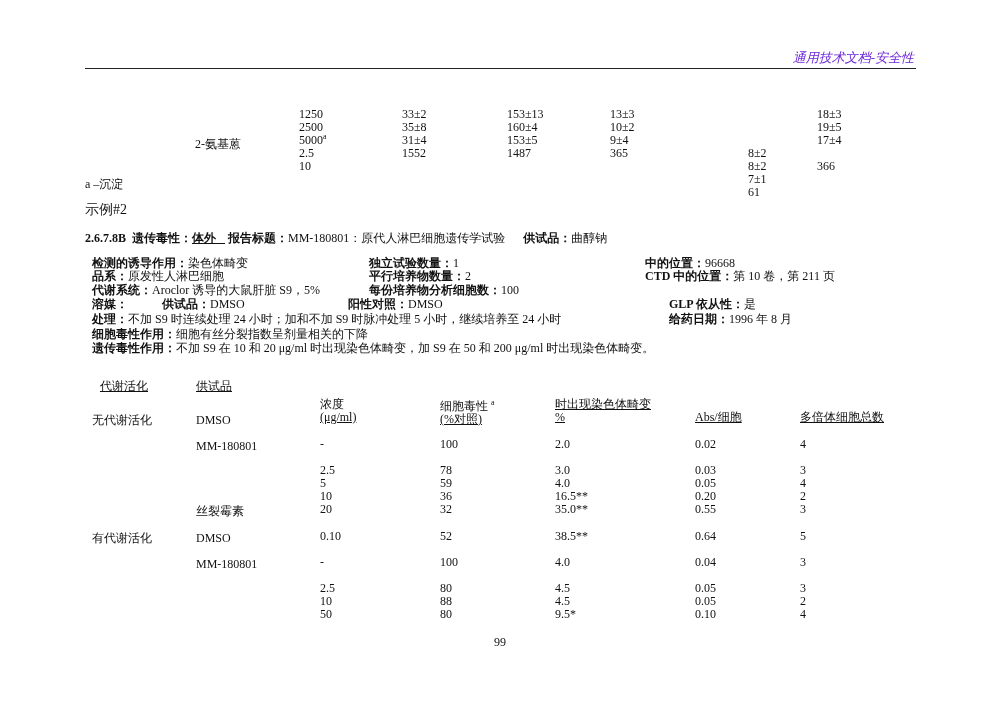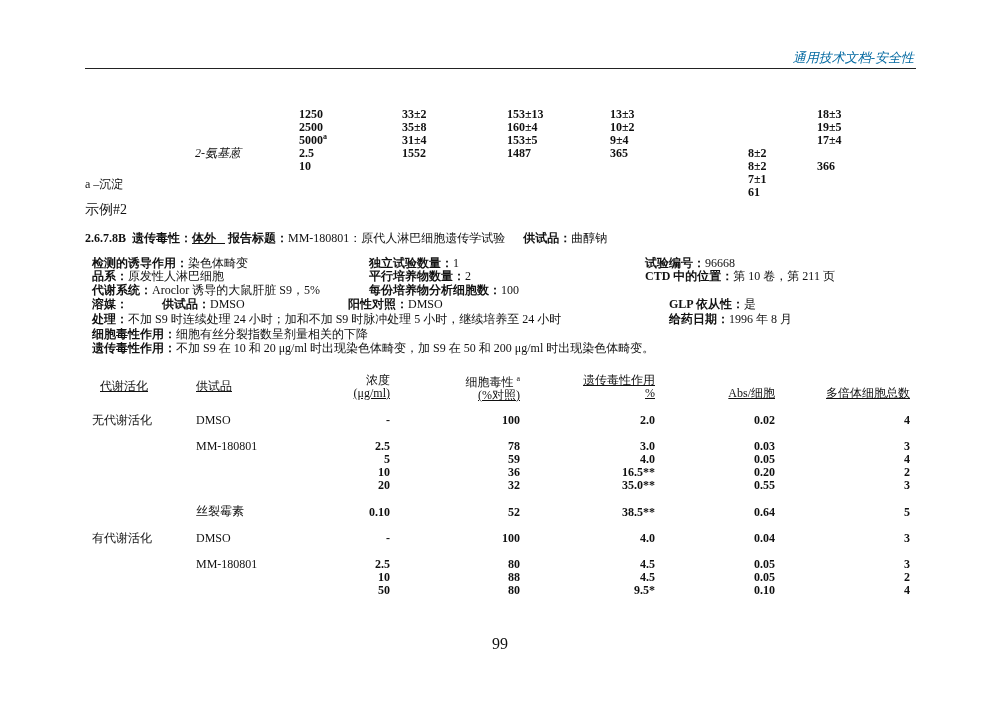--- a/index.html
+++ b/index.html
@@ -1,37 +1,37 @@
 <!DOCTYPE html>
 <html><head>
 <meta charset="utf-8">
 <style>
   html, body { margin: 0; padding: 0; background: #ffffff; }
   body { width: 1000px; height: 707px; position: relative; overflow: hidden;
          font-family: "Liberation Serif", "DejaVu Serif", serif; color: #111; font-size: 12px; }
   .abs { position: absolute; white-space: nowrap; line-height: 13px; }
-  .hdr-title { position: absolute; right: 86px; top: 49px; font-style: italic; font-size: 13px; color: #0369a1; }
+  .hdr-title { position: absolute; right: 86px; top: 49px; font-style: italic; font-size: 13px; color: #6d28d9; }
   .hdr-rule { position: absolute; left: 85px; right: 84px; top: 68px; border-top: 1px solid #222; }
   .b { font-weight: bold; }
   .u { text-decoration: underline; }
-  .ctr { text-align: right; }
-  .col { position: absolute; font-weight: bold; }
+  .ctr { text-align: left; margin-top: 24px; }
+  .col { position: absolute; }
   .col div { line-height: 13px; height: 13px; white-space: nowrap; }
   .sup { font-size: 8px; vertical-align: super; line-height: 0; }
   .example-heading { font-size: 14px; }
-  .page-number { position: absolute; left: 0; width: 1000px; text-align: center; top: 635px; font-size: 16px; }
+  .page-number { position: absolute; left: 0; width: 1000px; text-align: center; top: 635px; font-size: 12px; }
 </style>
 </head>
 <body>
 
 <div class="hdr-title">通用技术文档-安全性</div>
 <div class="hdr-rule"></div>
 
 <div>
-  <div class="abs" style="left:195px; top:147px;font-style:italic;">2-氨基蒽</div>
+  <div class="abs" style="left:195px; top:138px;">2-氨基蒽</div>
 
   <div class="col" style="left:299px; top:108px;">
     <div>1250</div>
     <div>2500</div>
     <div><span>5000</span><span class="sup">a</span></div>
     <div>2.5</div>
     <div>10</div>
   </div>
   <div class="col" style="left:402px; top:108px;">
     <div>33±2</div>
@@ -80,21 +80,21 @@
   <div class="abs" style="left:92px; top:257px;"><span class="b">检测的诱导作用：</span><span>染色体畸变</span></div>
   <div class="abs" style="left:92px; top:270px;"><span class="b">品系：</span><span>原发性人淋巴细胞</span></div>
   <div class="abs" style="left:92px; top:284px;"><span class="b">代谢系统：</span><span>Aroclor 诱导的大鼠肝脏 S9，5%</span></div>
   <div class="abs" style="left:92px; top:298px;"><span class="b">溶媒：</span><span style="display:inline-block; width:34px;"></span><span class="b">供试品：</span><span>DMSO</span></div>
 
   <div class="abs" style="left:369px; top:257px;"><span class="b">独立试验数量：</span><span>1</span></div>
   <div class="abs" style="left:369px; top:270px;"><span class="b">平行培养物数量：</span><span>2</span></div>
   <div class="abs" style="left:369px; top:284px;"><span class="b">每份培养物分析细胞数：</span><span>100</span></div>
   <div class="abs" style="left:348px; top:298px;"><span class="b">阳性对照：</span><span>DMSO</span></div>
 
-  <div class="abs" style="left:645px; top:257px;"><span class="b">试验编号：</span><span>96668</span></div>
+  <div class="abs" style="left:645px; top:257px;"><span class="b">中的位置：</span><span>96668</span></div>
   <div class="abs" style="left:645px; top:270px;"><span class="b">CTD 中的位置：</span><span>第 10 卷，第 211 页</span></div>
   <div class="abs" style="left:669px; top:298px;"><span class="b">GLP 依从性：</span><span>是</span></div>
   <div class="abs" style="left:645px; top:313px;padding-left:24px;"><span class="b">给药日期：</span><span>1996 年 8 月</span></div>
 
   <div class="abs" style="left:92px; top:313px;"><span class="b">处理：</span><span>不加 S9 时连续处理 24 小时；加和不加 S9 时脉冲处理 5 小时，继续培养至 24 小时</span></div>
   <div class="abs" style="left:92px; top:328px;"><span class="b">细胞毒性作用：</span><span>细胞有丝分裂指数呈剂量相关的下降</span></div>
   <div class="abs" style="left:92px; top:342px;"><span class="b">遗传毒性作用：</span><span>不加 S9 在 10 和 20 μg/ml 时出现染色体畸变，加 S9 在 50 和 200 μg/ml 时出现染色体畸变。</span></div>
 </div>
 
 <div>
@@ -103,21 +103,21 @@
   <div class="abs u" style="left:196px; top:380px;">供试品</div>
   <div class="abs ctr" style="left:320px; width:70px; top:374px;">
     <div>浓度</div>
     <div class="u">(μg/ml)</div>
   </div>
   <div class="abs ctr" style="left:440px; width:80px; top:376px;">
     <div><span>细胞毒性</span> <span class="sup">a</span></div>
     <div class="u">(%对照)</div>
   </div>
   <div class="abs ctr" style="left:555px; width:100px; top:374px;">
-    <div class="u">遗传毒性作用</div>
+    <div class="u">时出现染色体畸变</div>
     <div class="u">%</div>
   </div>
   <div class="abs ctr u" style="left:695px; width:80px; top:387px;">Abs/细胞</div>
   <div class="abs ctr u" style="left:800px; width:110px; top:387px;">多倍体细胞总数</div>
 
   <div class="abs" style="left:92px; top:414px;">无代谢活化</div>
 
   <div class="abs" style="left:196px; top:414px;">DMSO</div>
   <div class="col ctr" style="left:320px; width:70px; top:414px;">
       <div>-</div>

